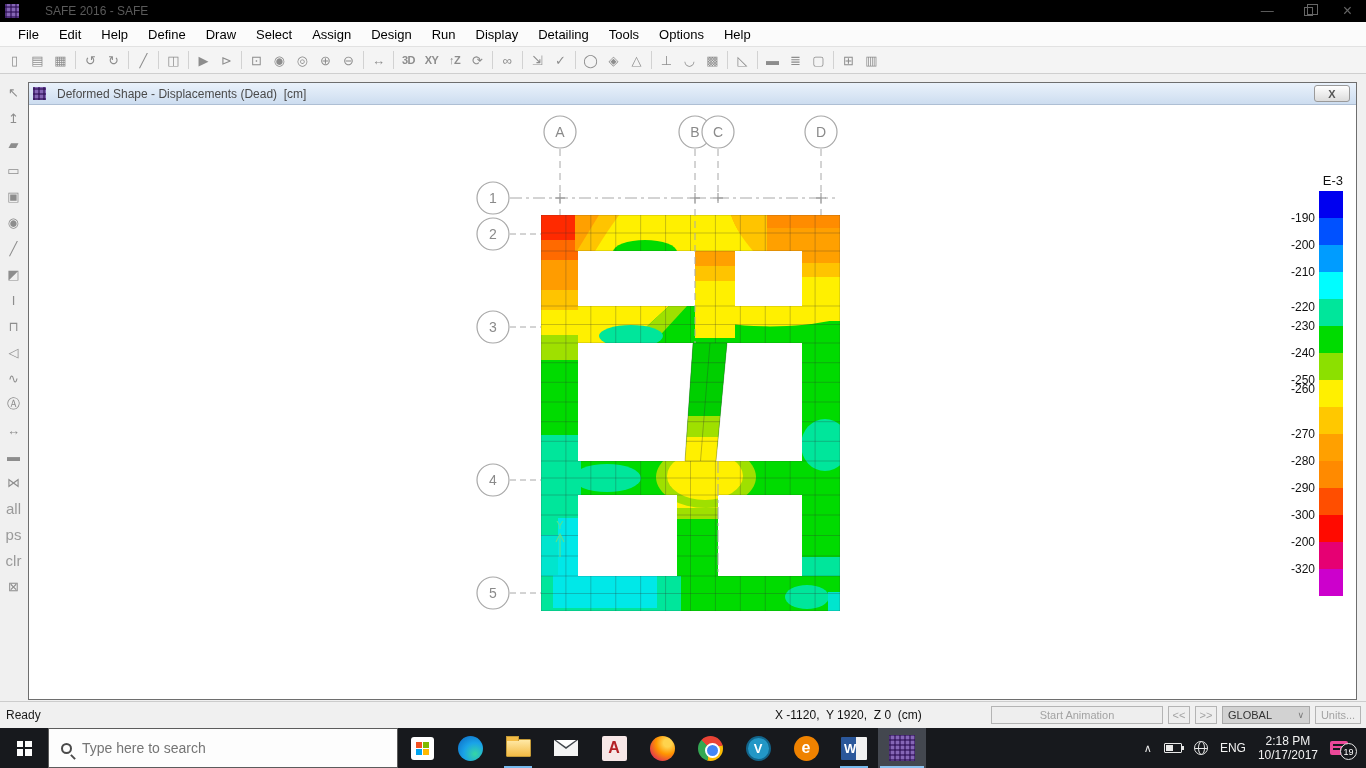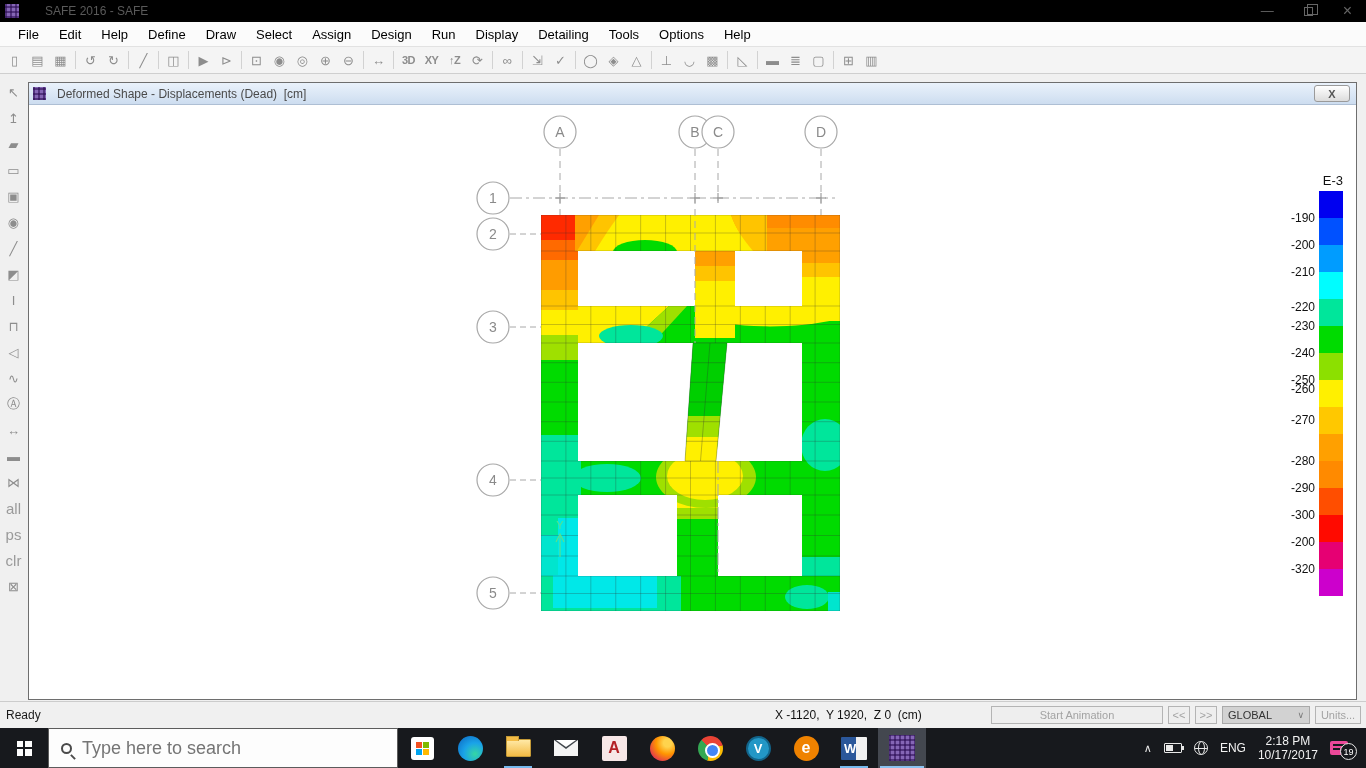--- a/index.html
+++ b/index.html
@@ -78,21 +78,21 @@
              display:flex; align-items:stretch; }
   .tbar-start { width:48px; display:flex; align-items:center; justify-content:center; }
   .winlogo { width:15px; height:15px; background:#fdfdfd; position:relative; }
   .winlogo::before { content:""; position:absolute; left:0; right:0; top:6.5px; height:2px; background:#17191d; }
   .winlogo::after  { content:""; position:absolute; top:0; bottom:0; left:6.5px; width:2px; background:#17191d; }
   .tbar-search { width:350px; background:#fdfdfd; border:1px solid #5c5c5c; display:flex; align-items:center;
                  gap:10px; padding-left:12px; }
   .search-glass { width:11px; height:11px; border:2px solid #4a4a4a; border-radius:50%; position:relative; flex:none; }
   .search-glass::after { content:""; position:absolute; width:2px; height:6px; background:#4a4a4a;
                          transform:rotate(-45deg); left:9px; top:9px; }
-  .tbar-search input { border:none; outline:none; font-size:18px; color:#333; width:280px; background:transparent;
+  .tbar-search input { border:none; outline:none; font-size:14px; color:#333; width:280px; background:transparent;
                        font-family:"Liberation Sans", sans-serif; }
   .tb-item { width:48px; display:flex; align-items:center; justify-content:center; position:relative; }
   .tb-item.open::after { content:""; position:absolute; bottom:0; left:10px; right:10px; height:2px; background:#76b9ed; }
   .tb-item.active { background:#43474f; }
   .tb-item.active::after { left:2px; right:2px; background:#8ac2f0; }
   .tb-app-icon { display:flex; align-items:center; justify-content:center; font-weight:bold; color:#fff; }
   .tb-store { width:23px; height:23px; background:#fff; border-radius:3px; position:relative; }
   .tb-store::before { content:""; position:absolute; left:5px; top:5px; width:6px; height:6px;
       box-shadow:0 0 0 0 #000, 7px 0 0 0 #7fba00, 0 7px 0 0 #00a4ef, 7px 7px 0 0 #ffb900; background:#f25022; }
   .tb-edge { width:25px; height:25px; border-radius:50%;
@@ -460,21 +460,21 @@
         </div>
       <div id="legend-labels">
           <div class="legend-label" style="top: 113px;">-190</div>
           <div class="legend-label" style="top: 140px;">-200</div>
           <div class="legend-label" style="top: 167px;">-210</div>
           <div class="legend-label" style="top: 194px; margin-top: 8px;">-220</div>
           <div class="legend-label" style="top: 221px;">-230</div>
           <div class="legend-label" style="top: 248px;">-240</div>
           <div class="legend-label" style="top: 275px;">-250</div>
           <div class="legend-label" style="top: 284px;">-260</div>
-          <div class="legend-label" style="top: 315px;">-270</div>
+          <div class="legend-label" style="top: 329px;">-270</div>
           <div class="legend-label" style="top: 356px;">-280</div>
           <div class="legend-label" style="top: 383px;">-290</div>
           <div class="legend-label" style="top: 410px;">-300</div>
           <div class="legend-label" style="top: 437px;">-200</div>
           <div class="legend-label" style="top: 464px;">-320</div>
         </div>
     </div>
   </div>
 </div>
 

